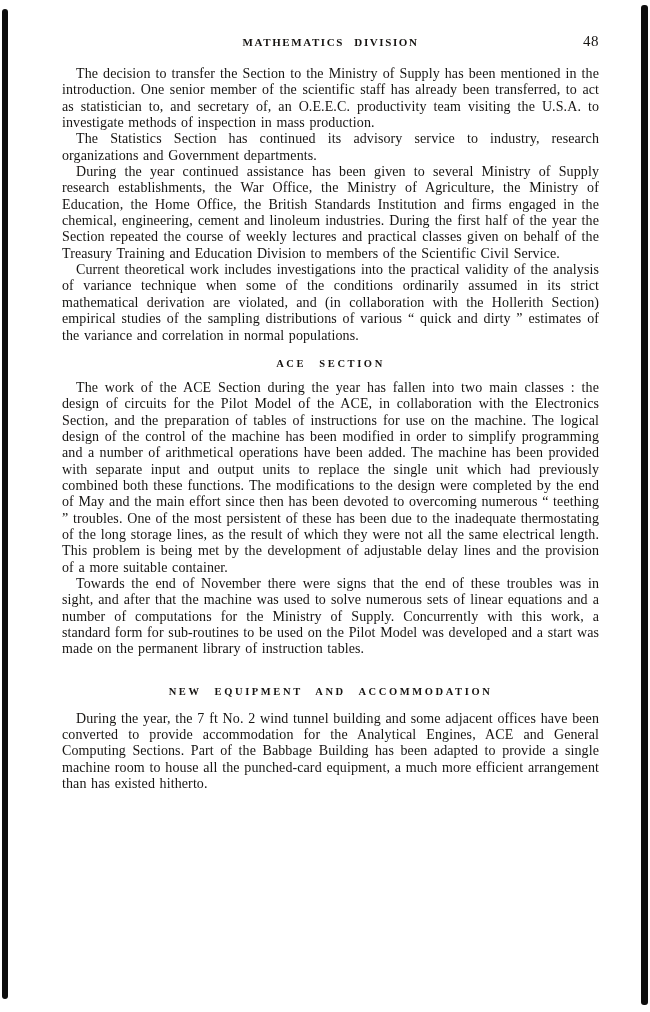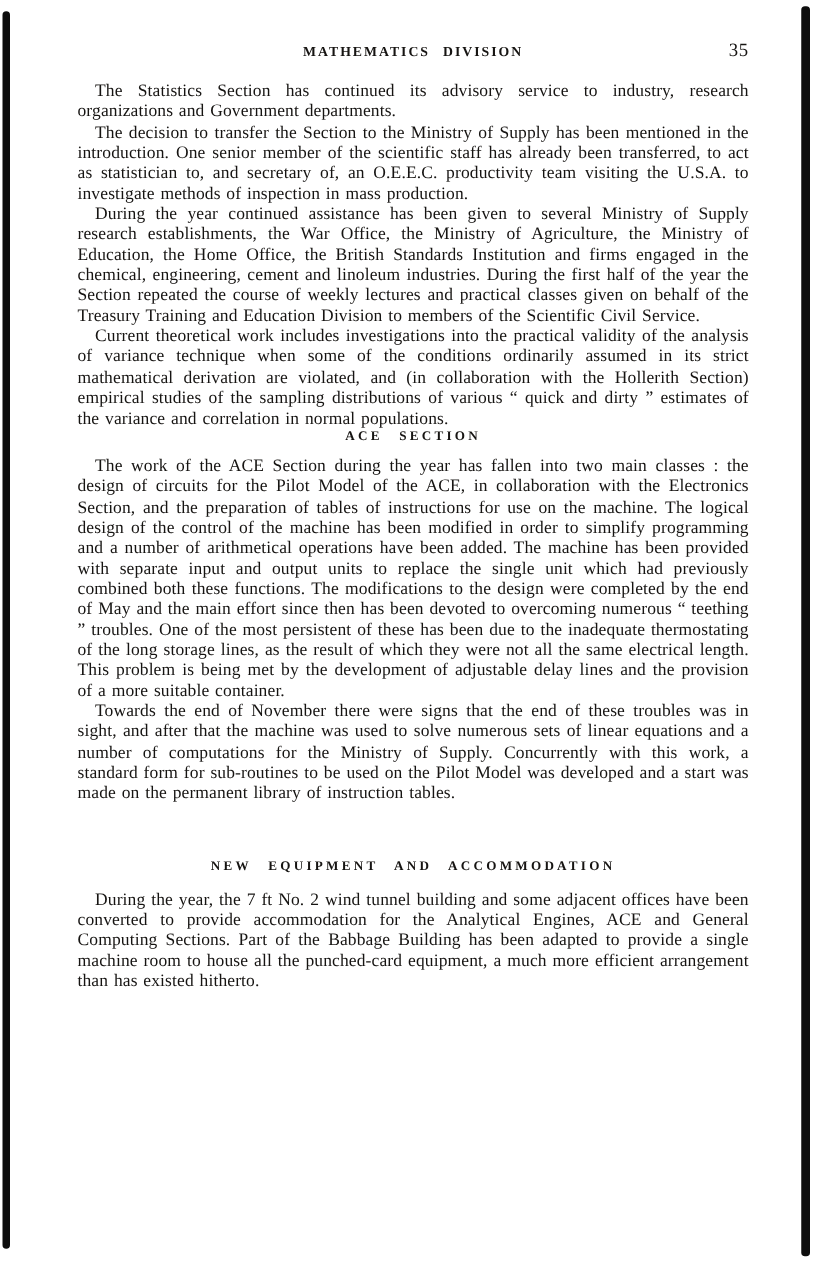--- a/index.html
+++ b/index.html
@@ -57,22 +57,22 @@
   .section-heading {
     text-align: center;
     font-size: 10.5px;
     font-weight: 600;
     letter-spacing: 2.6px;
     word-spacing: 8px;
     text-transform: uppercase;
     margin: 0 0 11px 0;
   }
   .heading-statistics { margin-top: 15px; }
-  .heading-ace        { margin-top: 0; }
-  .heading-new-equip  { margin-top: 44px; margin-bottom: 14px; }
+  .heading-ace        { margin-top: 14px; }
+  .heading-new-equip  { margin-top: 28px; margin-bottom: 14px; }
 
   .body-text p {
     margin: 0;
     text-align: justify;
     text-indent: 14px;
     font-size: 14px;
     line-height: 16.35px;
     word-spacing: 1px;
     letter-spacing: 0.1px;
   }
@@ -82,27 +82,27 @@
 
 <div class="page">
 
   <div class="scan-edge left"></div>
   <div class="scan-edge right"></div>
 
   <div class="content">
 
     <div class="running-header">
       <span class="running-title">MATHEMATICS DIVISION</span>
-      <span class="page-number">35</span>
+      <span class="page-number">48</span>
     </div>
 
     <div>
       <div class="body-text">
+        <p>The decision to transfer the Section to the Ministry of Supply has been mentioned in the introduction.  One senior member of the scientific staff has already been transferred, to act as statistician to, and secretary of, an O.E.E.C. productivity team visiting the U.S.A. to investigate methods of inspection in mass production.</p>
         <p>The Statistics Section has continued its advisory service to industry, research organizations and Government departments.</p>
-        <p>The decision to transfer the Section to the Ministry of Supply has been mentioned in the introduction.  One senior member of the scientific staff has already been transferred, to act as statistician to, and secretary of, an O.E.E.C. productivity team visiting the U.S.A. to investigate methods of inspection in mass production.</p>
         <p>During the year continued assistance has been given to several Ministry of Supply research establishments, the War Office, the Ministry of Agriculture, the Ministry of Education, the Home Office, the British Standards Institution and firms engaged in the chemical, engineering, cement and linoleum industries.  During the first half of the year the Section repeated the course of weekly lectures and practical classes given on behalf of the Treasury Training and Education Division to members of the Scientific Civil Service.</p>
         <p>Current theoretical work includes investigations into the practical validity of the analysis of variance technique when some of the conditions ordinarily assumed in its strict mathematical derivation are violated, and (in collaboration with the Hollerith Section) empirical studies of the sampling distributions of various “ quick and dirty ” estimates of the variance and correlation in normal populations.</p>
       </div>
     </div>
 
     <div>
       <h2 class="section-heading heading-ace">ACE SECTION</h2>
       <div class="body-text">
         <p>The work of the ACE Section during the year has fallen into two main classes : the design of circuits for the Pilot Model of the ACE, in collaboration with the Electronics Section, and the preparation of tables of instructions for use on the machine.  The logical design of the control of the machine has been modified in order to simplify programming and a number of arithmetical operations have been added.  The machine has been provided with separate input and output units to replace the single unit which had previously combined both these functions.  The modifications to the design were completed by the end of May and the main effort since then has been devoted to overcoming numerous “ teething ” troubles.  One of the most persistent of these has been due to the inadequate thermostating of the long storage lines, as the result of which they were not all the same electrical length.  This problem is being met by the development of adjustable delay lines and the provision of a more suitable container.</p>
         <p>Towards the end of November there were signs that the end of these troubles was in sight, and after that the machine was used to solve numerous sets of linear equations and a number of computations for the Ministry of Supply.  Concurrently with this work, a standard form for sub-routines to be used on the Pilot Model was developed and a start was made on the permanent library of instruction tables.</p>

